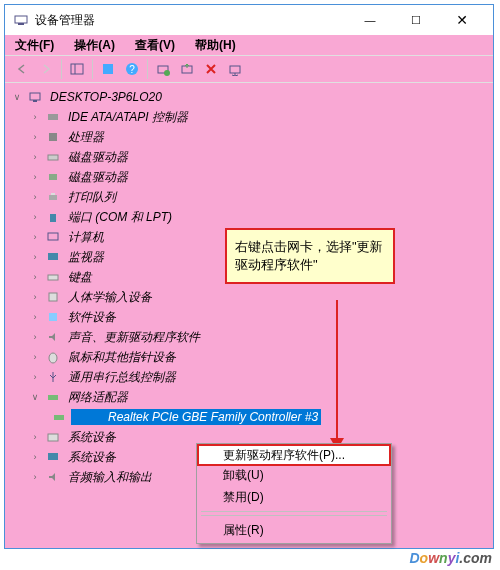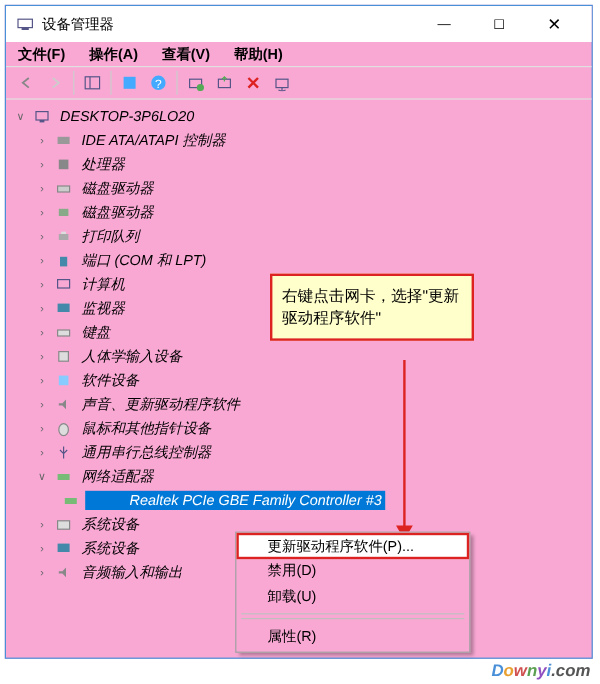--- a/index.html
+++ b/index.html
@@ -303,22 +303,22 @@
 </div>
 
 <div class="callout">
   <span>右键点击网卡，选择"更新驱动程序软件"</span>
 </div>
 <div class="arrow-line"></div>
 <div class="arrow-head"></div>
 
 <div class="ctx-menu">
   <div class="ctx-item highlight">更新驱动程序软件(P)...</div>
+  <div class="ctx-item">卸载(U)</div>
   <div class="ctx-item">禁用(D)</div>
-  <div class="ctx-item">卸载(U)</div>
   <div class="ctx-sep"></div>
   <div class="ctx-sep"></div>
   <div class="ctx-item">属性(R)</div>
 </div>
 
 <div class="watermark">
   <span class="d">D</span><span class="o">o</span><span class="w">w</span><span class="n">n</span><span class="y">y</span><span class="i">i</span><span class="c">.com</span>
 </div>
 
 </body></html>

